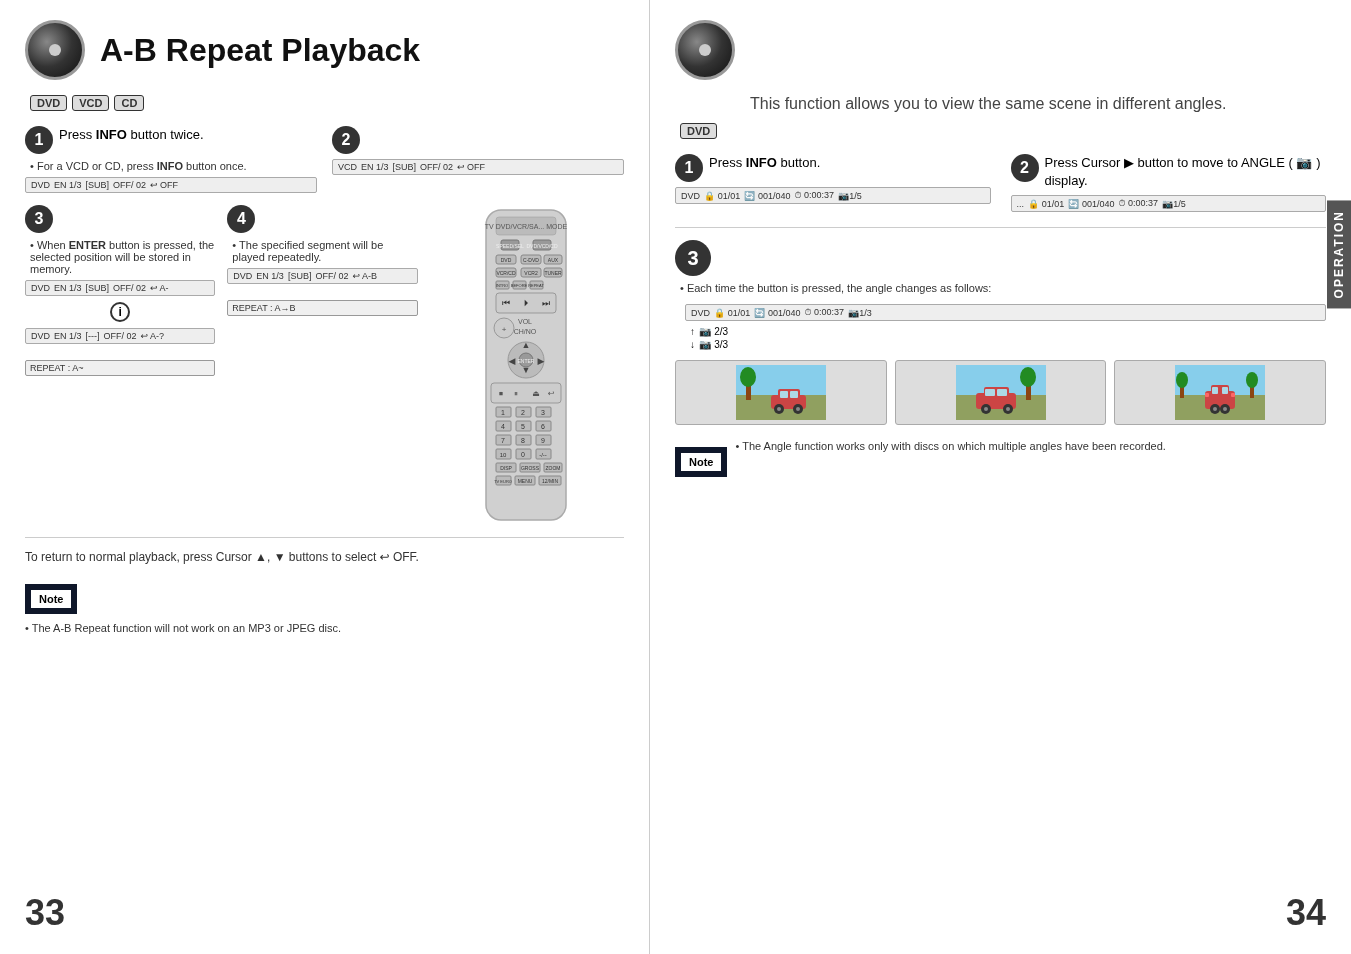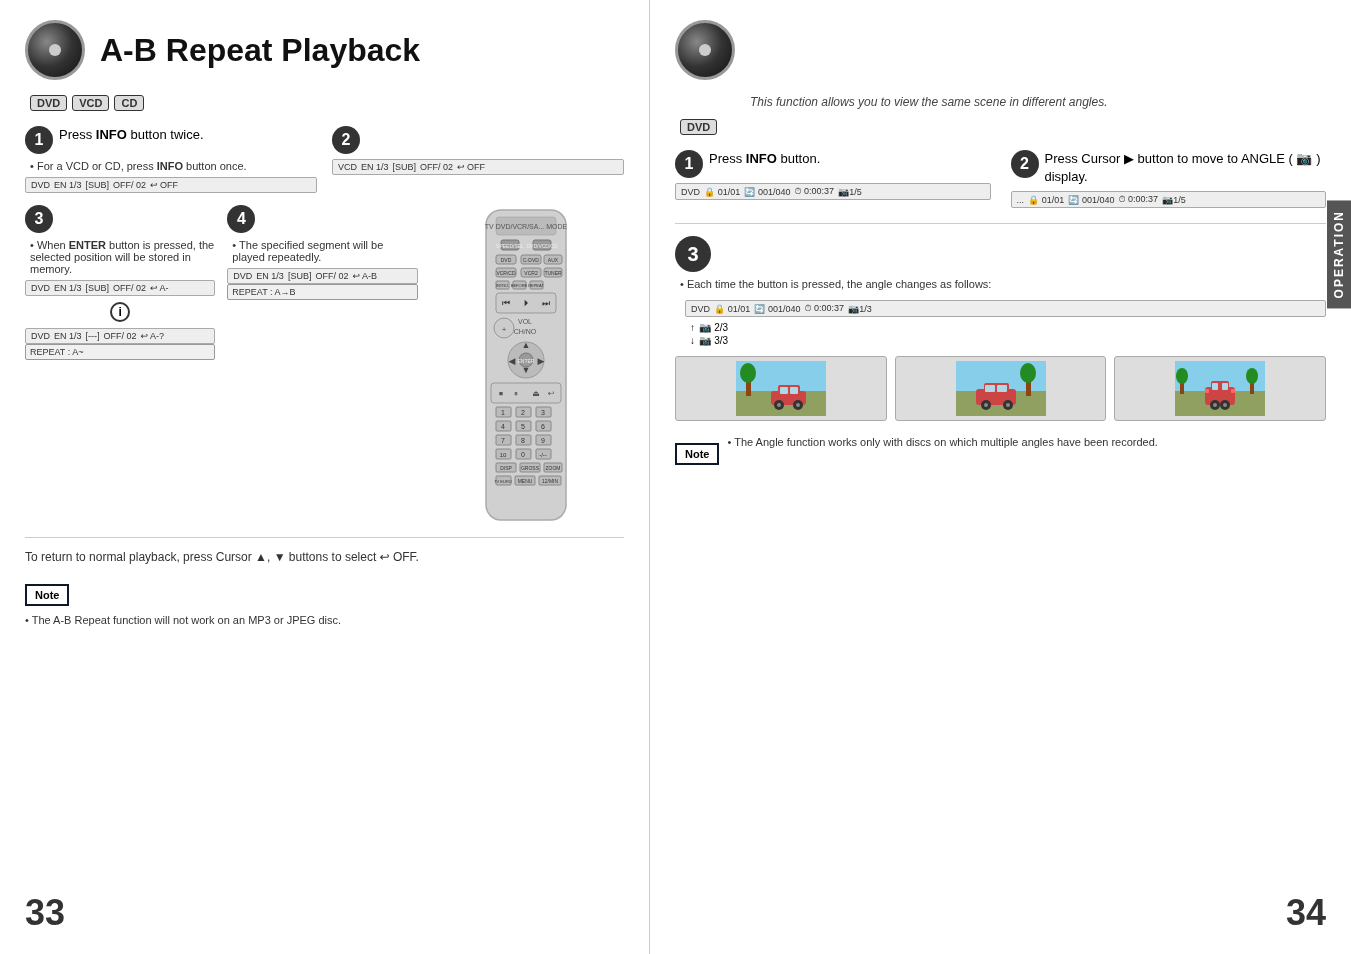--- a/index.html
+++ b/index.html
@@ -96,25 +96,24 @@
     }
 
     .title-text {
       font-size: 32px;
       font-weight: bold;
       color: #111;
     }
 
     
     .subtitle {
-      font-size: 12px;
+      font-size: 16px;
       color: #444;
       margin-bottom: 10px;
       margin-left: 75px;
-      font-style: italic;
     }
 
     
     .format-badges {
       display: flex;
       gap: 5px;
       margin-bottom: 15px;
       margin-left: 5px;
     }
     .badge {
@@ -172,21 +171,21 @@
     
     .divider {
       border: none;
       border-top: 1px solid #ccc;
       margin: 12px 0;
     }
 
     
     .bottom-note {
       margin-top: 10px;
-      border: 2px solid #0f172a;
+      border: 6px solid #0f172a;
       padding: 3px 8px;
       display: inline-block;
       font-size: 11px;
       font-weight: bold;
       margin-bottom: 5px;
     }
 
     .note-text {
       font-size: 11px;
       color: #333;
@@ -213,21 +212,21 @@
       position: relative;
     }
 
     
     .repeat-bar {
       background: #f0f0f0;
       border: 1px solid #999;
       border-radius: 2px;
       padding: 2px 4px;
       font-size: 9px;
-      margin-top: 0;
+      margin-top: 16px;
       color: #333;
     }
 
     
     .info-circle {
       width: 20px;
       height: 20px;
       border-radius: 50%;
       border: 2px solid #333;
       display: flex;

